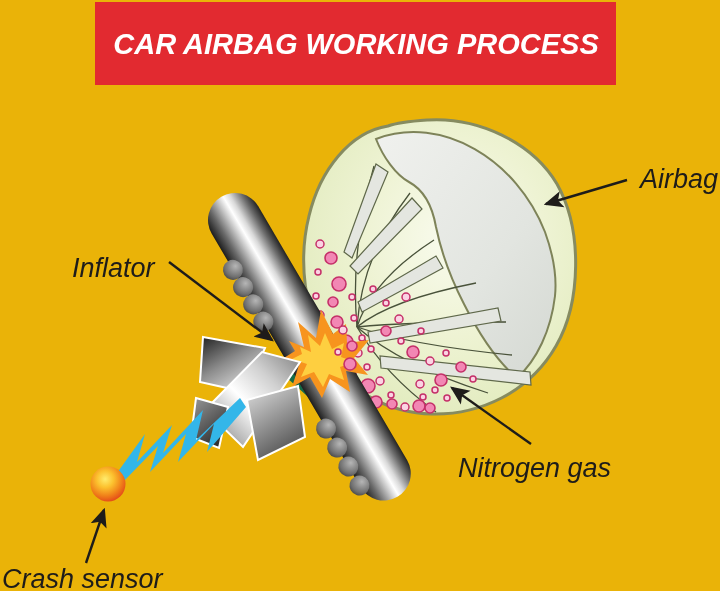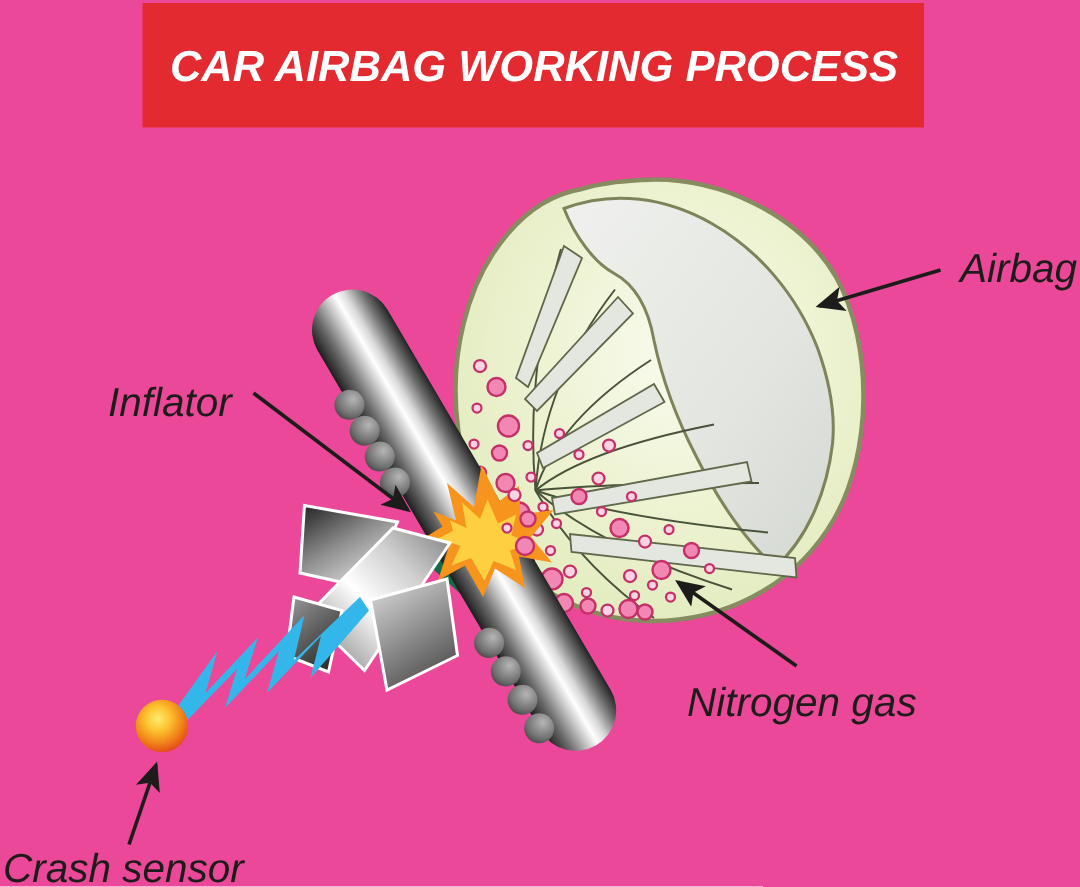--- a/index.html
+++ b/index.html
@@ -1,16 +1,16 @@
 <!DOCTYPE html>
 <html style="--banner-bg: #e22a30; --banner-text: #ffffff; --label-text: #1e1c1a; --arrow-color: #1e1c1a; --balloon-outline: #868b60; --inflator-green: #156a47; --lightning-blue: #33b6e9; --dot-fill: #f287b4; --dot-outline: #c53069; --dot-small-fill: #fbd3e3; --flame-orange: #f7941e; --flame-yellow: #fecf40;"><head>
 <meta charset="utf-8">
 <style>
   html,body{margin:0;padding:0;background:#ffffff;}
-  .stage{position:relative;width:720px;height:591px;background:#ec4899;overflow:hidden;
+  .stage{position:relative;width:720px;height:591px;background:#eab308;overflow:hidden;
          font-family:"Liberation Sans",sans-serif;}
   svg{display:block;}
   .banner{fill:var(--banner-bg,#e22a30);}
   .banner-text{fill:var(--banner-text,#ffffff);font-family:"Liberation Sans",sans-serif;
                font-style:italic;font-weight:700;font-size:29px;text-anchor:middle;}
   .lbl{fill:var(--label-text,#1e1c1a);font-family:"Liberation Sans",sans-serif;
        font-style:italic;font-size:27px;}
   .lblarrow{stroke:var(--arrow-color,#1e1c1a);stroke-width:2.4;fill:none;}
   #ah path{fill:var(--arrow-color,#1e1c1a);}
   .balloon{fill:url(#balloonG);stroke:var(--balloon-outline,#868b60);stroke-width:3;}

